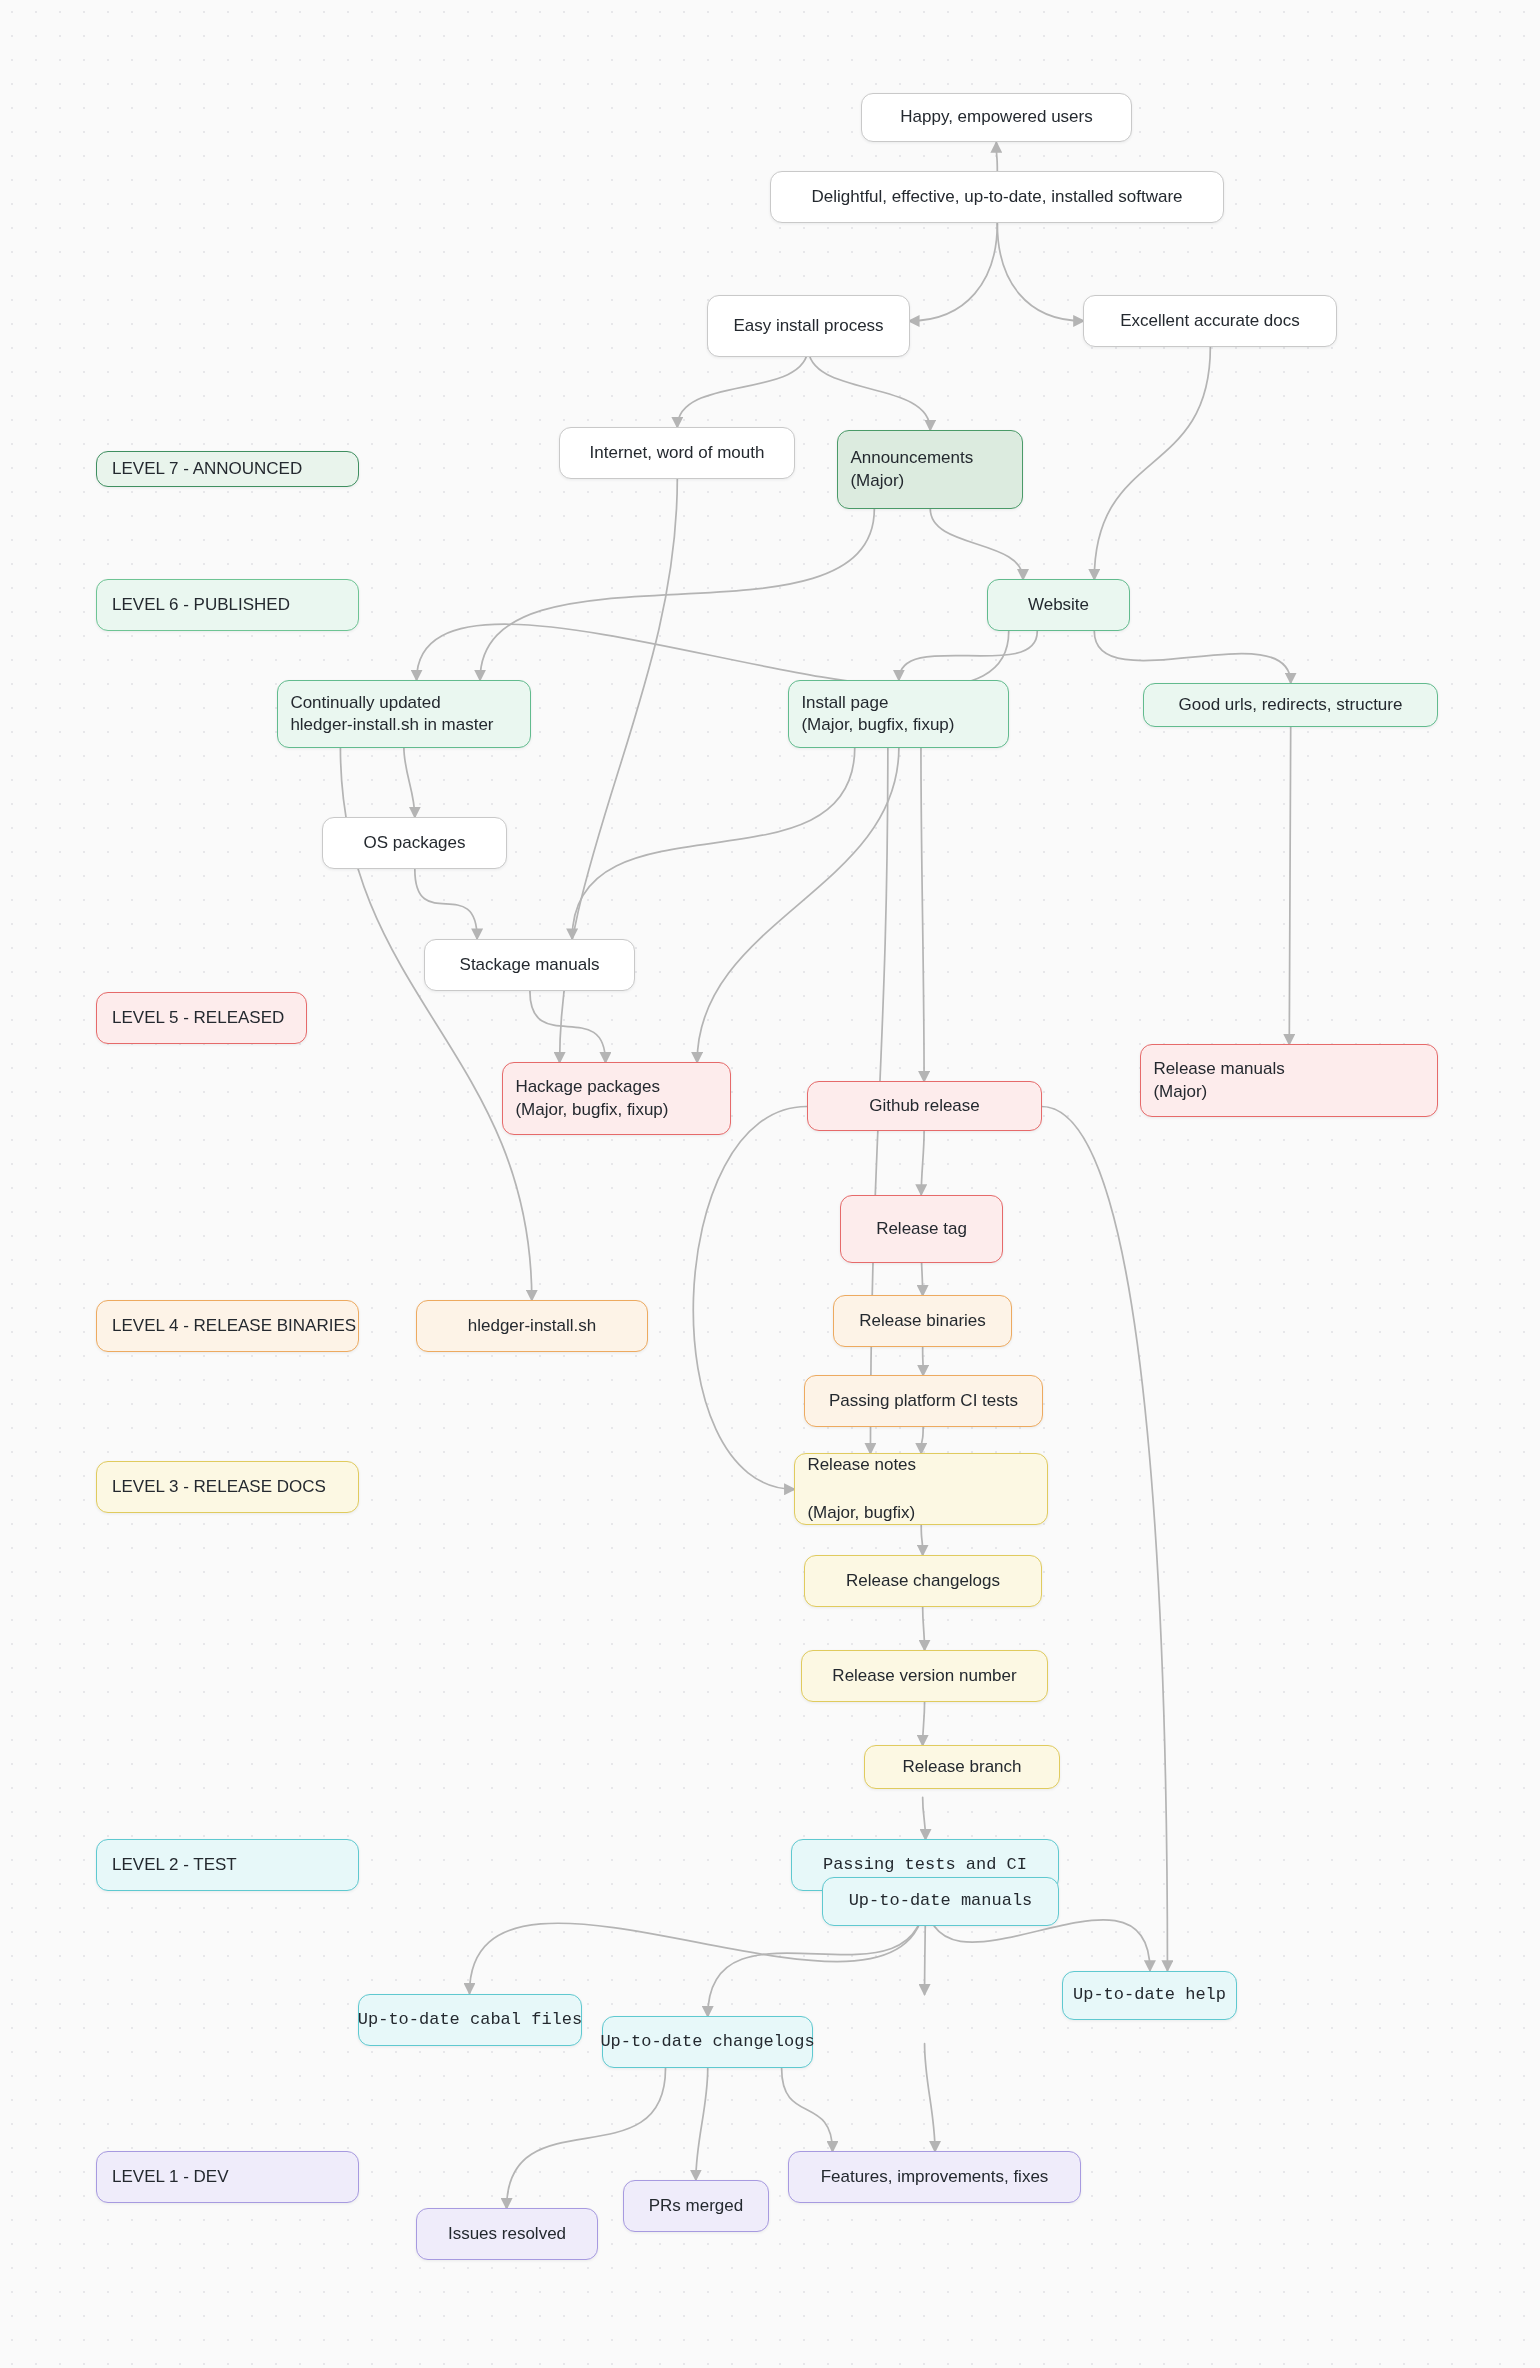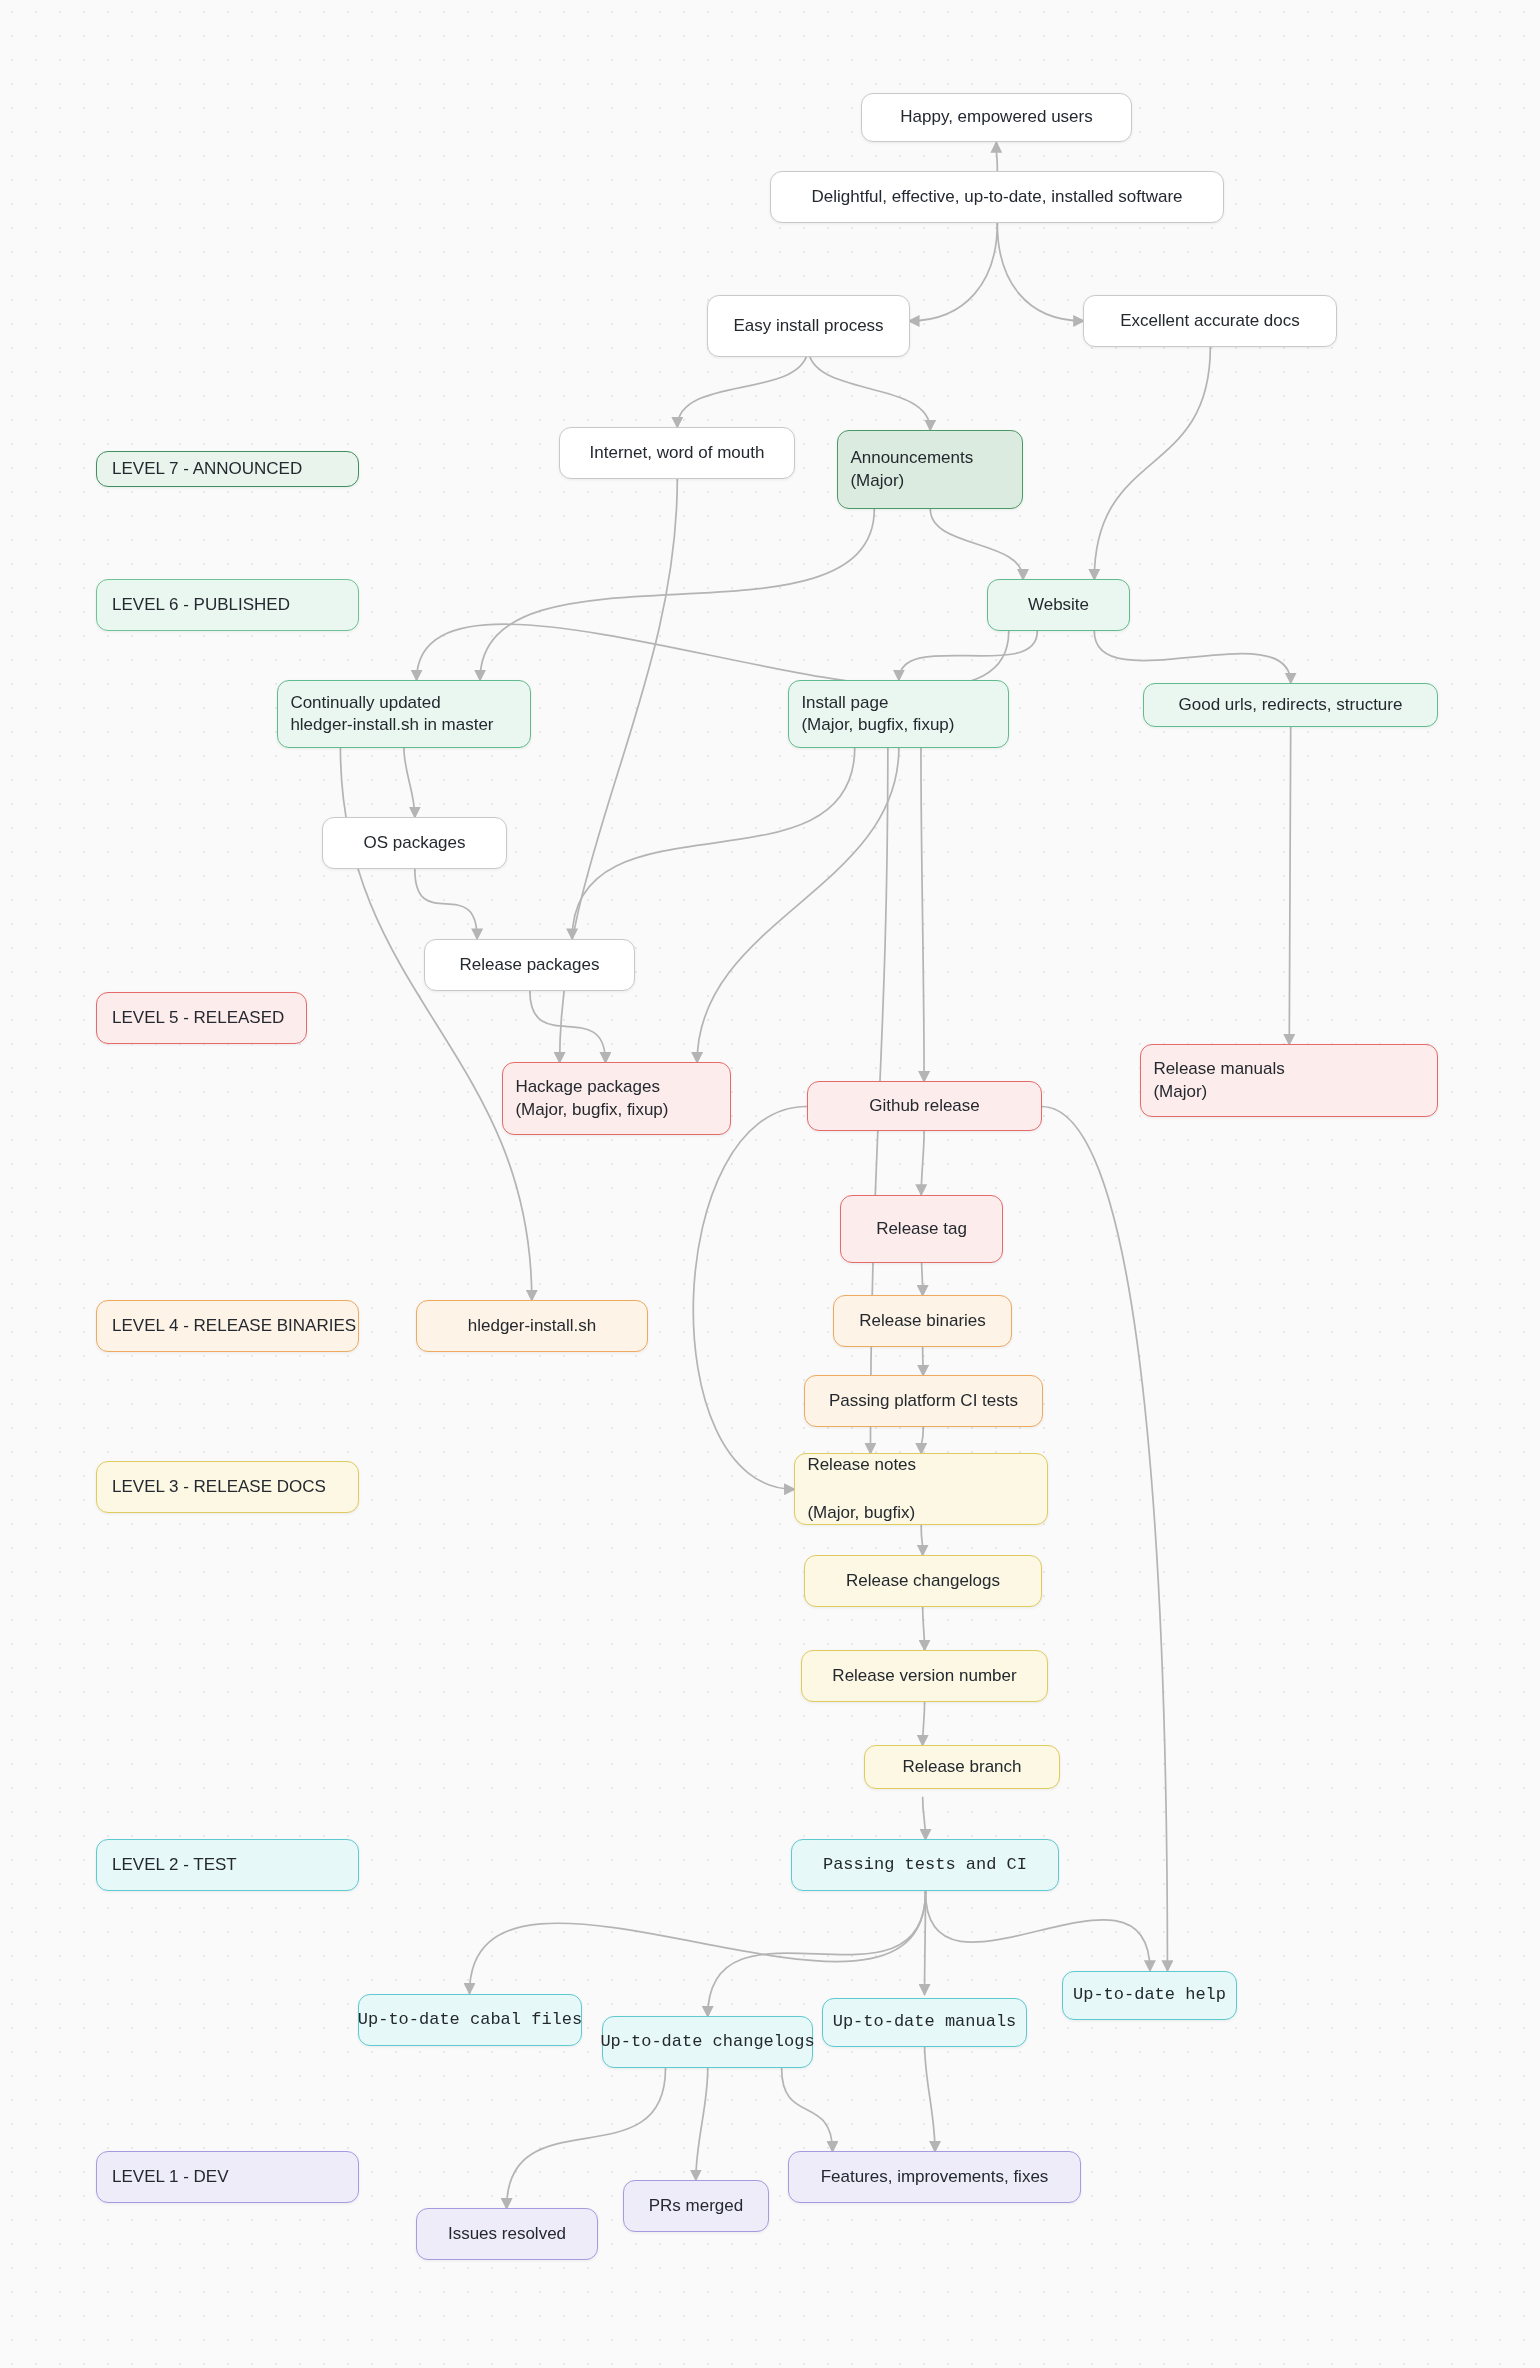--- a/index.html
+++ b/index.html
@@ -133,21 +133,21 @@
     <span>Install page</span>
     <span>(Major, bugfix, fixup)</span>
   </div>
   <div class="node green" id="n-good_urls" style="left:1143px;top:683px;width:295px;height:44px">
     <span>Good urls, redirects, structure</span>
   </div>
   <div class="node" id="n-os_packages" style="left:322px;top:817px;width:185px;height:52px">
     <span>OS packages</span>
   </div>
   <div class="node" id="n-stackage" style="left:424px;top:939px;width:211px;height:52px">
-    <span>Release packages</span>
+    <span>Stackage manuals</span>
   </div>
 
   <div class="node lvl lvl5" style="left:96px;top:992px;width:211px;height:52px">
     <span>LEVEL 5 - RELEASED</span>
   </div>
   <div class="node red leftalign" id="n-hackage" style="left:502px;top:1062px;width:229px;height:73px">
     <span>Hackage packages</span>
     <span>(Major, bugfix, fixup)</span>
   </div>
   <div class="node red" id="n-github_release" style="left:807px;top:1081px;width:235px;height:50px">
@@ -196,21 +196,21 @@
   </div>
   <div class="node cyan" id="n-passing_tests" style="left:791px;top:1839px;width:268px;height:52px">
     <span>Passing tests and CI</span>
   </div>
   <div class="node cyan" id="n-cabal_files" style="left:358px;top:1994px;width:224px;height:52px">
     <span>Up-to-date cabal files</span>
   </div>
   <div class="node cyan" id="n-utd_changelogs" style="left:602px;top:2016px;width:211px;height:52px">
     <span>Up-to-date changelogs</span>
   </div>
-  <div class="node cyan" id="n-utd_manuals" style="left:822px;top:1998px;width:205px;height:49px">
+  <div class="node cyan" id="n-utd_manuals" style="left:822px;top:1877px;width:237px;height:49px">
     <span>Up-to-date manuals</span>
   </div>
   <div class="node cyan" id="n-utd_help" style="left:1062px;top:1971px;width:175px;height:49px">
     <span>Up-to-date help</span>
   </div>
 
   <div class="node lvl lvl1" style="left:96px;top:2151px;width:263px;height:52px">
     <span>LEVEL 1 - DEV</span>
   </div>
   <div class="node purple" id="n-features" style="left:788px;top:2151px;width:293px;height:52px">

